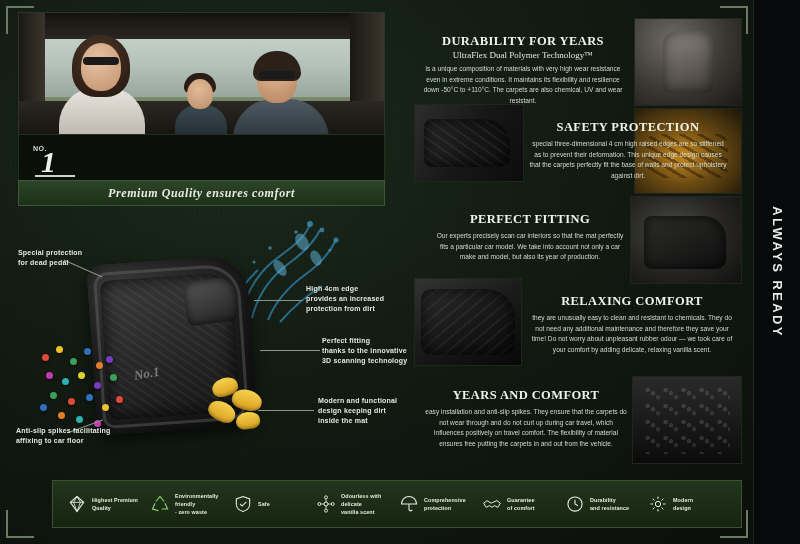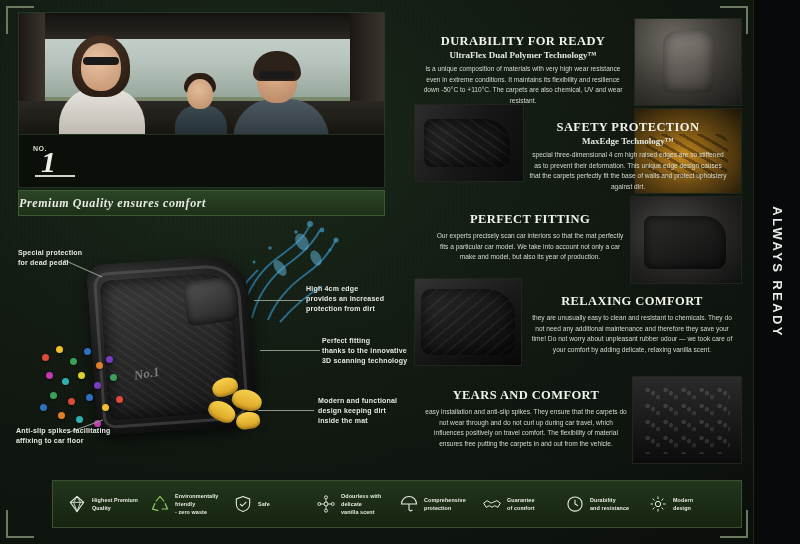--- a/index.html
+++ b/index.html
@@ -180,25 +180,25 @@
     letter-spacing: 1.6px;
     text-align: right;
     line-height: 1.15;
     border-right: 2px solid #7f8c78;
     padding-right: 10px;
   }
 
   
   .ribbon {
     position: absolute;
-    left: 18px; top: 190px;
+    left: 18px; top: 180px;
     width: 365px; height: 24px;
     background: linear-gradient(180deg, #2c4526 0%, #1d3019 100%);
     border: 1px solid #3c5a32;
-    display: flex; align-items: center; justify-content: flex-start;
+    display: flex; align-items: center; justify-content: center;
   }
   .ribbon span {
     color: #e7ebe2;
     font-size: 12px;
     letter-spacing: .6px;
     font-family: "Liberation Serif", serif;
     font-style: italic;
     font-weight: bold;
   }
 
@@ -285,21 +285,21 @@
     color: #f0f2ec;
     font-size: 12.5px;
     font-weight: bold;
     font-family: "Liberation Serif", serif;
     letter-spacing: .4px;
     text-align: center;
   }
   .block .sub {
     color: #e4e7df;
     font-size: 9px;
-    font-weight: bold;
+    font-weight: normal;
     font-family: "Liberation Serif", serif;
     text-align: center;
     margin-top: 1px;
   }
   .block .body {
     color: #d4d9cf;
     font-size: 6.6px;
     line-height: 1.62;
     text-align: center;
     margin-top: 4px;
@@ -555,30 +555,29 @@
     </div>
 
     <div class="callout" style="left:6px; top:204px; width:104px;">
       <div>Anti-slip spikes facilitating</div>
       <div>affixing to car floor</div>
     </div>
   </div>
 
   <div class="photo ph-seat" style="left:634px; top:18px; width:106px; height:86px;"></div>
   <div class="block" style="left:418px; top:34px; width:210px;">
-    <div class="heading">DURABILITY FOR READY</div>
+    <div class="heading">DURABILITY FOR YEARS</div>
     <div class="sub">UltraFlex Dual Polymer Technology™</div>
     <div class="body">is a unique composition of materials with very high wear resistance even in extreme conditions. It maintains its flexibility and resilience down -50°C to +110°C. The carpets are also chemical, UV and wear resistant.</div>
   </div>
 
   <div class="photo ph-mat-edge" style="left:414px; top:104px; width:108px; height:76px;"></div>
   <div class="photo ph-amber" style="left:634px; top:108px; width:106px; height:84px;"></div>
   <div class="block" style="left:528px; top:120px; width:200px;">
     <div class="heading">SAFETY PROTECTION</div>
-    <div class="sub">MaxEdge Technology™</div>
     <div class="body">special three-dimensional 4 cm high raised edges are so stiffened as to prevent their deformation. This unique edge design causes that the carpets perfectly fit the base of walls and protect upholstery against dirt.</div>
   </div>
 
   <div class="photo ph-floor" style="left:630px; top:196px; width:110px; height:86px;"></div>
   <div class="block" style="left:432px; top:212px; width:196px;">
     <div class="heading">PERFECT FITTING</div>
     <div class="body">Our experts precisely scan car interiors so that the mat perfectly fits a particular car model. We take into account not only a car make and model, but also its year of production.</div>
   </div>
 
   <div class="photo ph-dark-mat" style="left:414px; top:278px; width:106px; height:86px;"></div>

